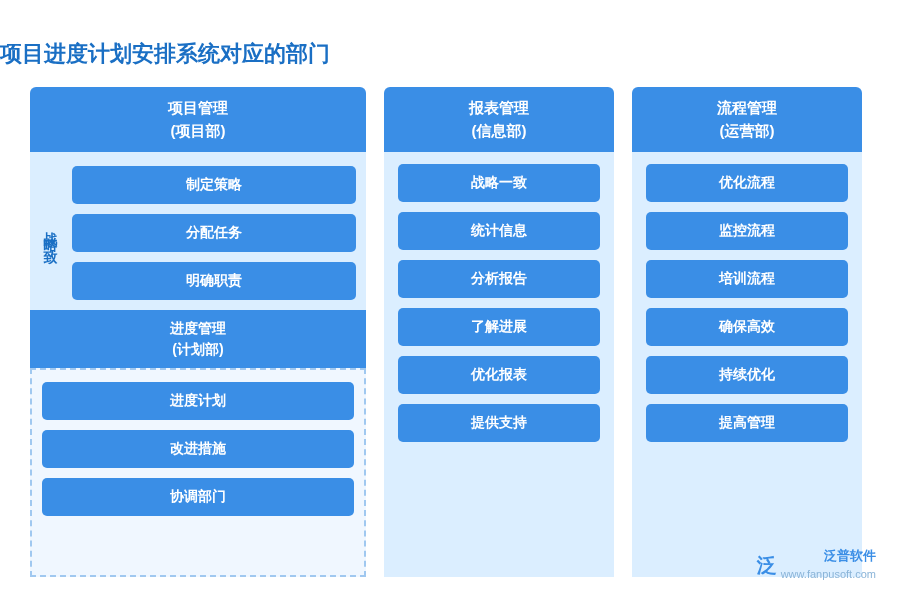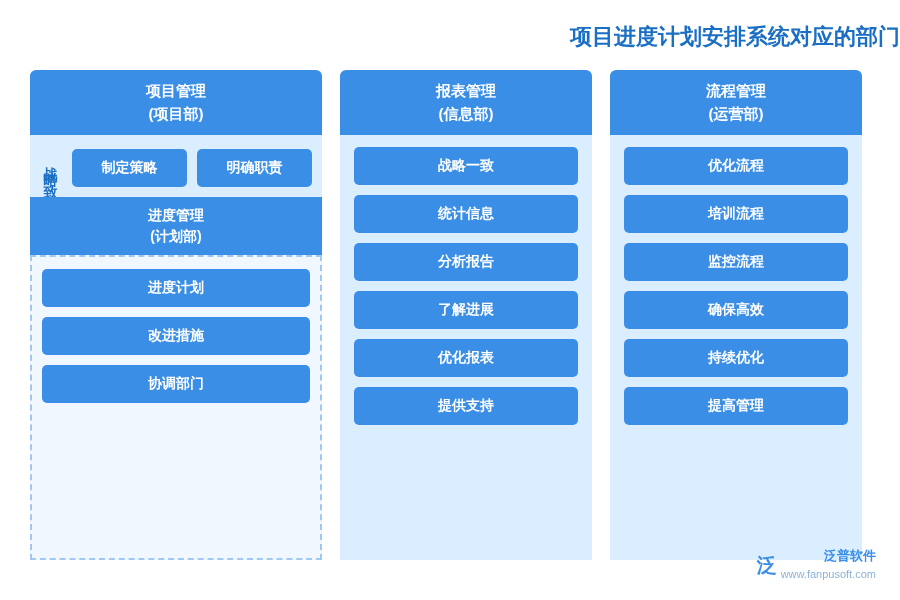--- a/index.html
+++ b/index.html
@@ -6,38 +6,39 @@
     body {
       width: 900px;
       height: 600px;
       background: #fff;
       font-family: 'Microsoft YaHei', SimHei, sans-serif;
       position: relative;
       overflow: hidden;
     }
 
     .page-title {
-      text-align: right;
+      text-align: left;
       font-size: 22px;
       font-weight: bold;
       color: #1a6fc4;
       padding: 22px 0 18px 0;
+      margin-top: 17px;
     }
 
     .main-container {
       display: flex;
       flex-direction: row;
       gap: 0;
       padding: 0 30px;
       height: 490px;
     }
 
     
     .left-col {
-      width: 292px;
+      width: 336px;
       display: flex;
       flex-direction: column;
       margin-right: 18px;
       justify-content: flex-end;
     }
 
     .col-header {
       background: #3a8ee6;
       color: #fff;
       text-align: center;
@@ -66,21 +67,21 @@
       font-weight: bold;
       display: flex;
       align-items: center;
       justify-content: center;
       margin-right: 10px;
       min-width: 22px;
     }
 
     .left-buttons-top {
       display: flex;
-      flex-direction: row;
+      flex-direction: column;
       gap: 10px;
       flex: 1;
     }
 
     .left-mid-header {
       background: #3a8ee6;
       color: #fff;
       text-align: center;
       font-size: 14px;
       font-weight: bold;
@@ -163,20 +164,21 @@
 
   <div class="left-col">
     <div class="col-header">
       <span>项目管理</span><br>
       <span>(项目部)</span>
     </div>
     <div class="left-top-section">
       <div class="side-label">战略一致</div>
       <div class="left-buttons-top">
         <button class="btn-blue">制定策略</button>
+        <button class="btn-blue">分配任务</button>
         <button class="btn-blue">明确职责</button>
       </div>
     </div>
     <div class="left-mid-header">
       <span>进度管理</span><br>
       <span>(计划部)</span>
     </div>
     <div class="left-bottom-section">
       <button class="btn-blue">进度计划</button>
       <button class="btn-blue">改进措施</button>
@@ -199,22 +201,22 @@
     </div>
   </div>
 
   <div class="right-col">
     <div class="col-header">
       <span>流程管理</span><br>
       <span>(运营部)</span>
     </div>
     <div class="col-body">
       <button class="btn-blue">优化流程</button>
+      <button class="btn-blue">监控流程</button>
       <button class="btn-blue">培训流程</button>
-      <button class="btn-blue">监控流程</button>
       <button class="btn-blue">确保高效</button>
       <button class="btn-blue">持续优化</button>
       <button class="btn-blue">提高管理</button>
     </div>
   </div>
 
 </div>
 
 <div class="watermark">
   <span class="watermark-icon">泛</span>

